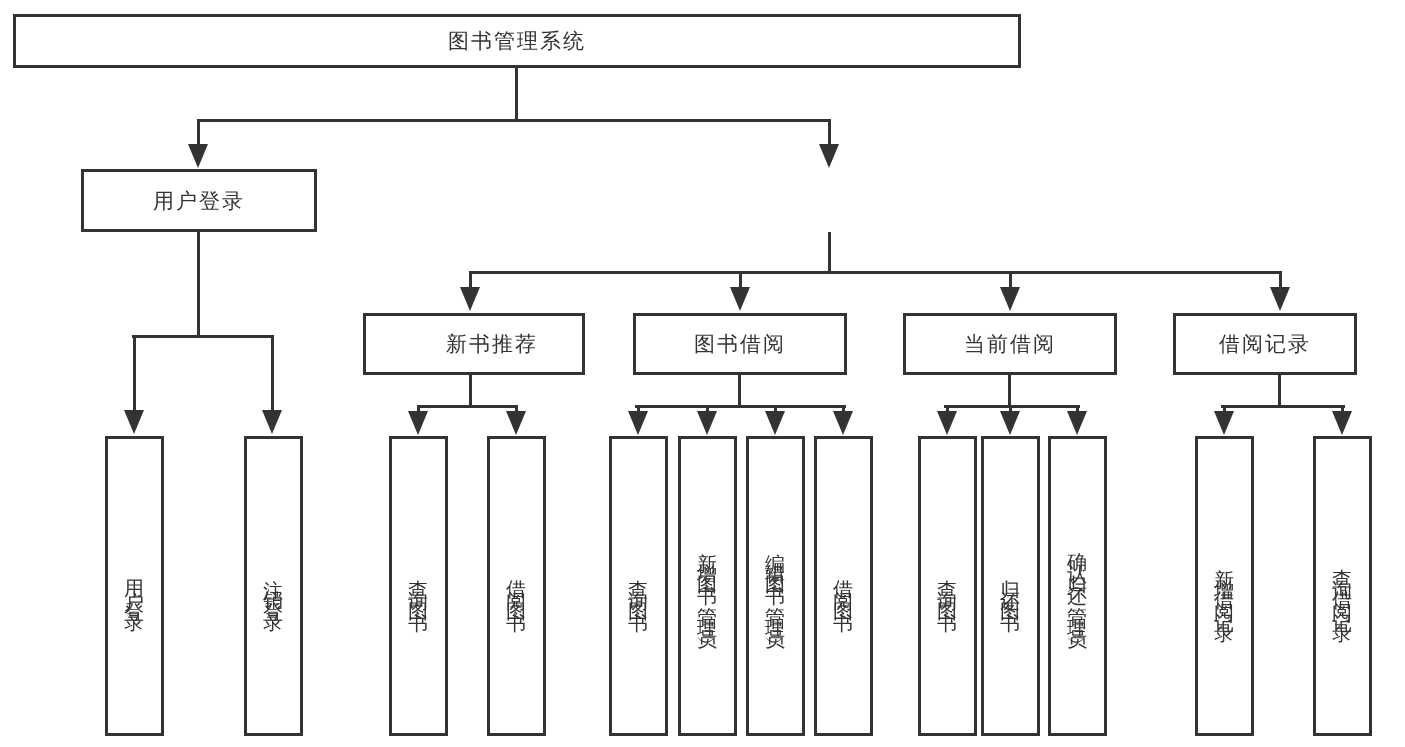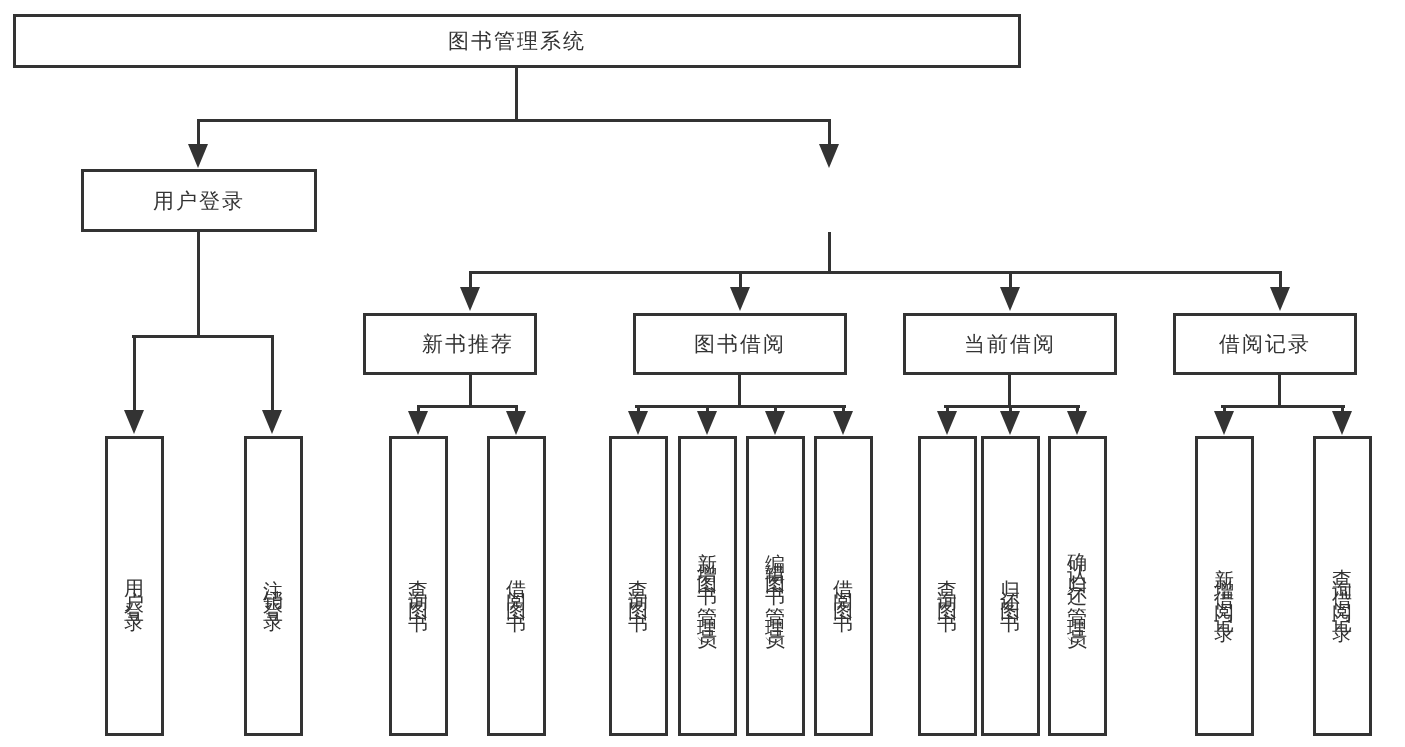--- a/index.html
+++ b/index.html
@@ -83,21 +83,21 @@
   <div class="h" style="left:469px;top:271px;width:813px;"></div>
   <div class="v" style="left:469px;top:271px;height:20px;"></div>
   <div class="v" style="left:739px;top:271px;height:20px;"></div>
   <div class="v" style="left:1009px;top:271px;height:20px;"></div>
   <div class="v" style="left:1279px;top:271px;height:20px;"></div>
   <div class="arrow" style="left:460px;top:287px;"></div>
   <div class="arrow" style="left:730px;top:287px;"></div>
   <div class="arrow" style="left:1000px;top:287px;"></div>
   <div class="arrow" style="left:1270px;top:287px;"></div>
 
-  <div class="node" style="left:363px;top:313px;width:174px;height:62px;padding-left:36px;">
+  <div class="node" style="left:363px;top:313px;width:222px;height:62px;padding-left:36px;">
     <span>新书推荐</span>
   </div>
   <div class="node" style="left:633px;top:313px;width:214px;height:62px;">
     <span>图书借阅</span>
   </div>
   <div class="node" style="left:903px;top:313px;width:214px;height:62px;">
     <span>当前借阅</span>
   </div>
   <div class="node" style="left:1173px;top:313px;width:184px;height:62px;">
     <span>借阅记录</span>

